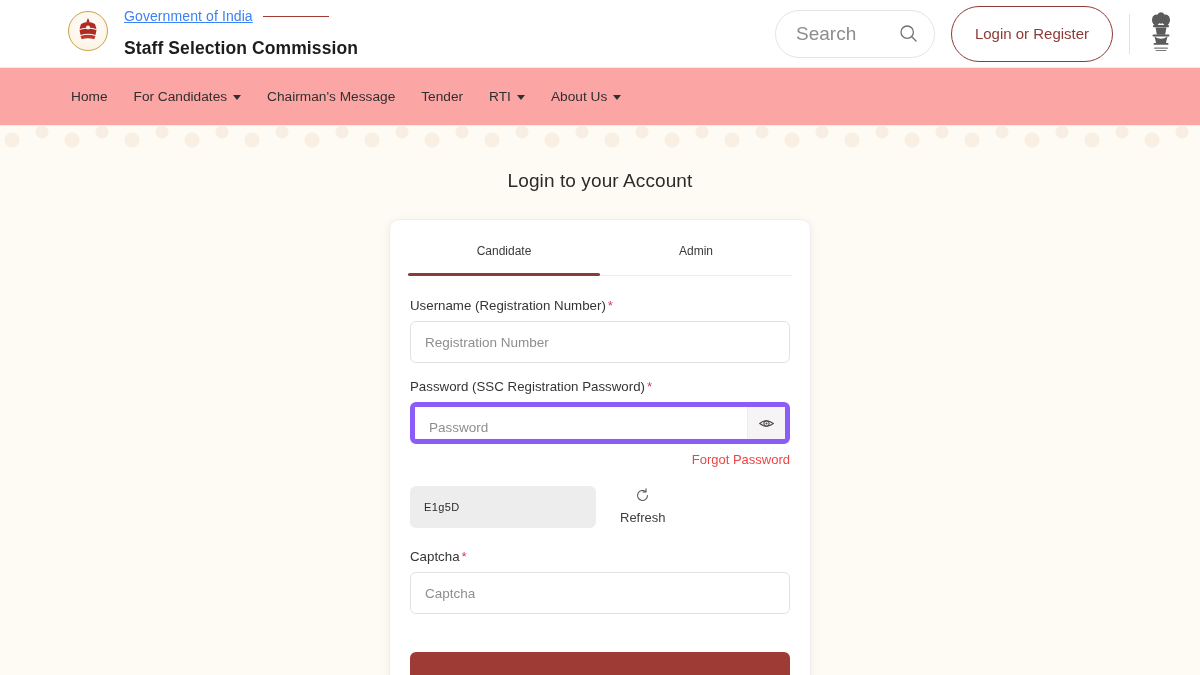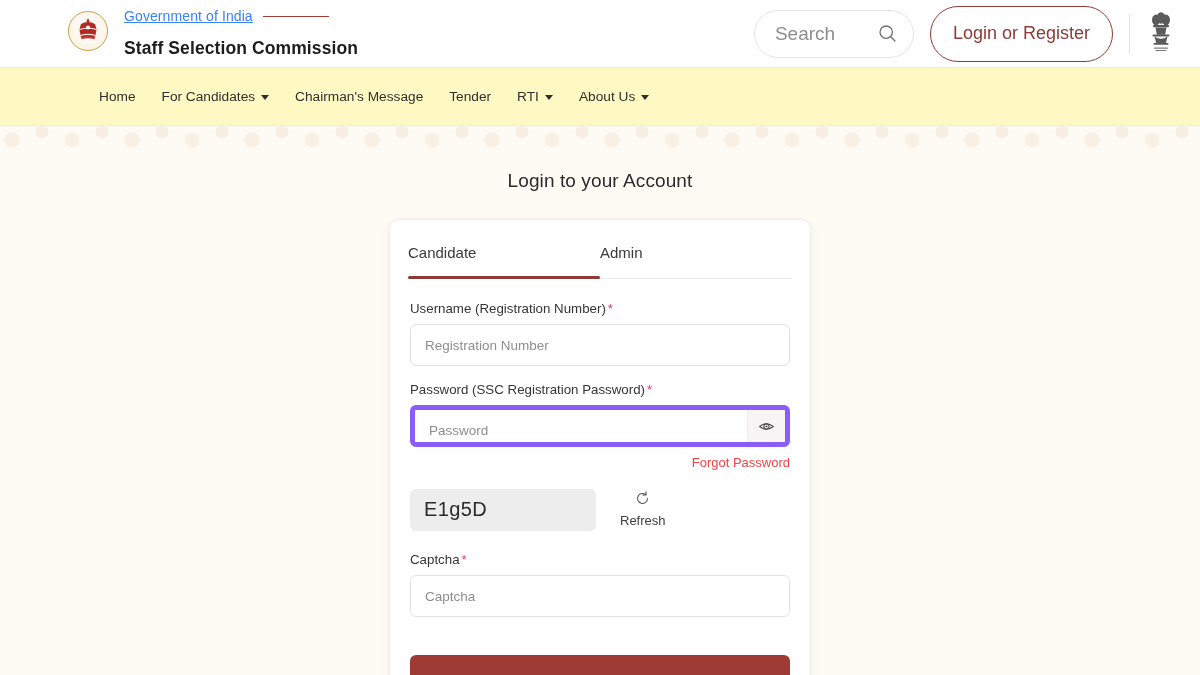--- a/index.html
+++ b/index.html
@@ -111,21 +111,21 @@
 
   .login-pill {
     height: 56px;
     min-width: 162px;
     padding: 0 22px;
     border: 1.4px solid #8e3a36;
     border-radius: 30px;
     background: #fff;
     color: #8e3a36;
     font-family: inherit;
-    font-size: 18px;
+    font-size: 15px;
     cursor: pointer;
     white-space: nowrap;
   }
 
   .divider-v {
     width: 1px;
     height: 40px;
     background: #e2e0e0;
   }
 
@@ -133,25 +133,25 @@
     width: 30px;
     height: 46px;
     display: flex;
     align-items: center;
     justify-content: center;
   }
 
   
   .navbar {
     height: 58px;
-    background: #fef9c3;
+    background: #fca5a5;
     border-bottom: 1px solid #ececec;
     display: flex;
     align-items: center;
-    padding-left: 94px;
+    padding-left: 66px;
     gap: 0;
   }
   .nav-item {
     display: flex;
     align-items: center;
     gap: 6px;
     font-size: 13.7px;
     color: #2f2f2f;
     padding: 6px 13px;
     cursor: pointer;
@@ -204,21 +204,22 @@
     padding: 0 18px 0 18px;
     min-height: 460px;
   }
 
   .tabs {
     display: flex;
     border-bottom: 1px solid #ececec;
   }
   .tab {
     flex: 1;
-    font-size: 15px;
+    text-align: center;
+    font-size: 12px;
     color: #3a3a3a;
     padding: 24px 0 17px;
     cursor: pointer;
     position: relative;
   }
   .tab.active::after {
     content: "";
     position: absolute;
     left: 0; right: 0; bottom: -1px;
     height: 3px;
@@ -294,21 +295,21 @@
     margin-top: 16px;
   }
   .captcha-box {
     width: 186px;
     height: 42px;
     background: #eeeded;
     border-radius: 6px;
     display: flex;
     align-items: center;
     padding-left: 14px;
-    font-size: 20px;
+    font-size: 11px;
     color: #2b2b2b;
     letter-spacing: .4px;
     user-select: none;
   }
   .refresh-btn {
     display: flex;
     align-items: center;
     gap: 7px;
     background: none;
     border: none;

